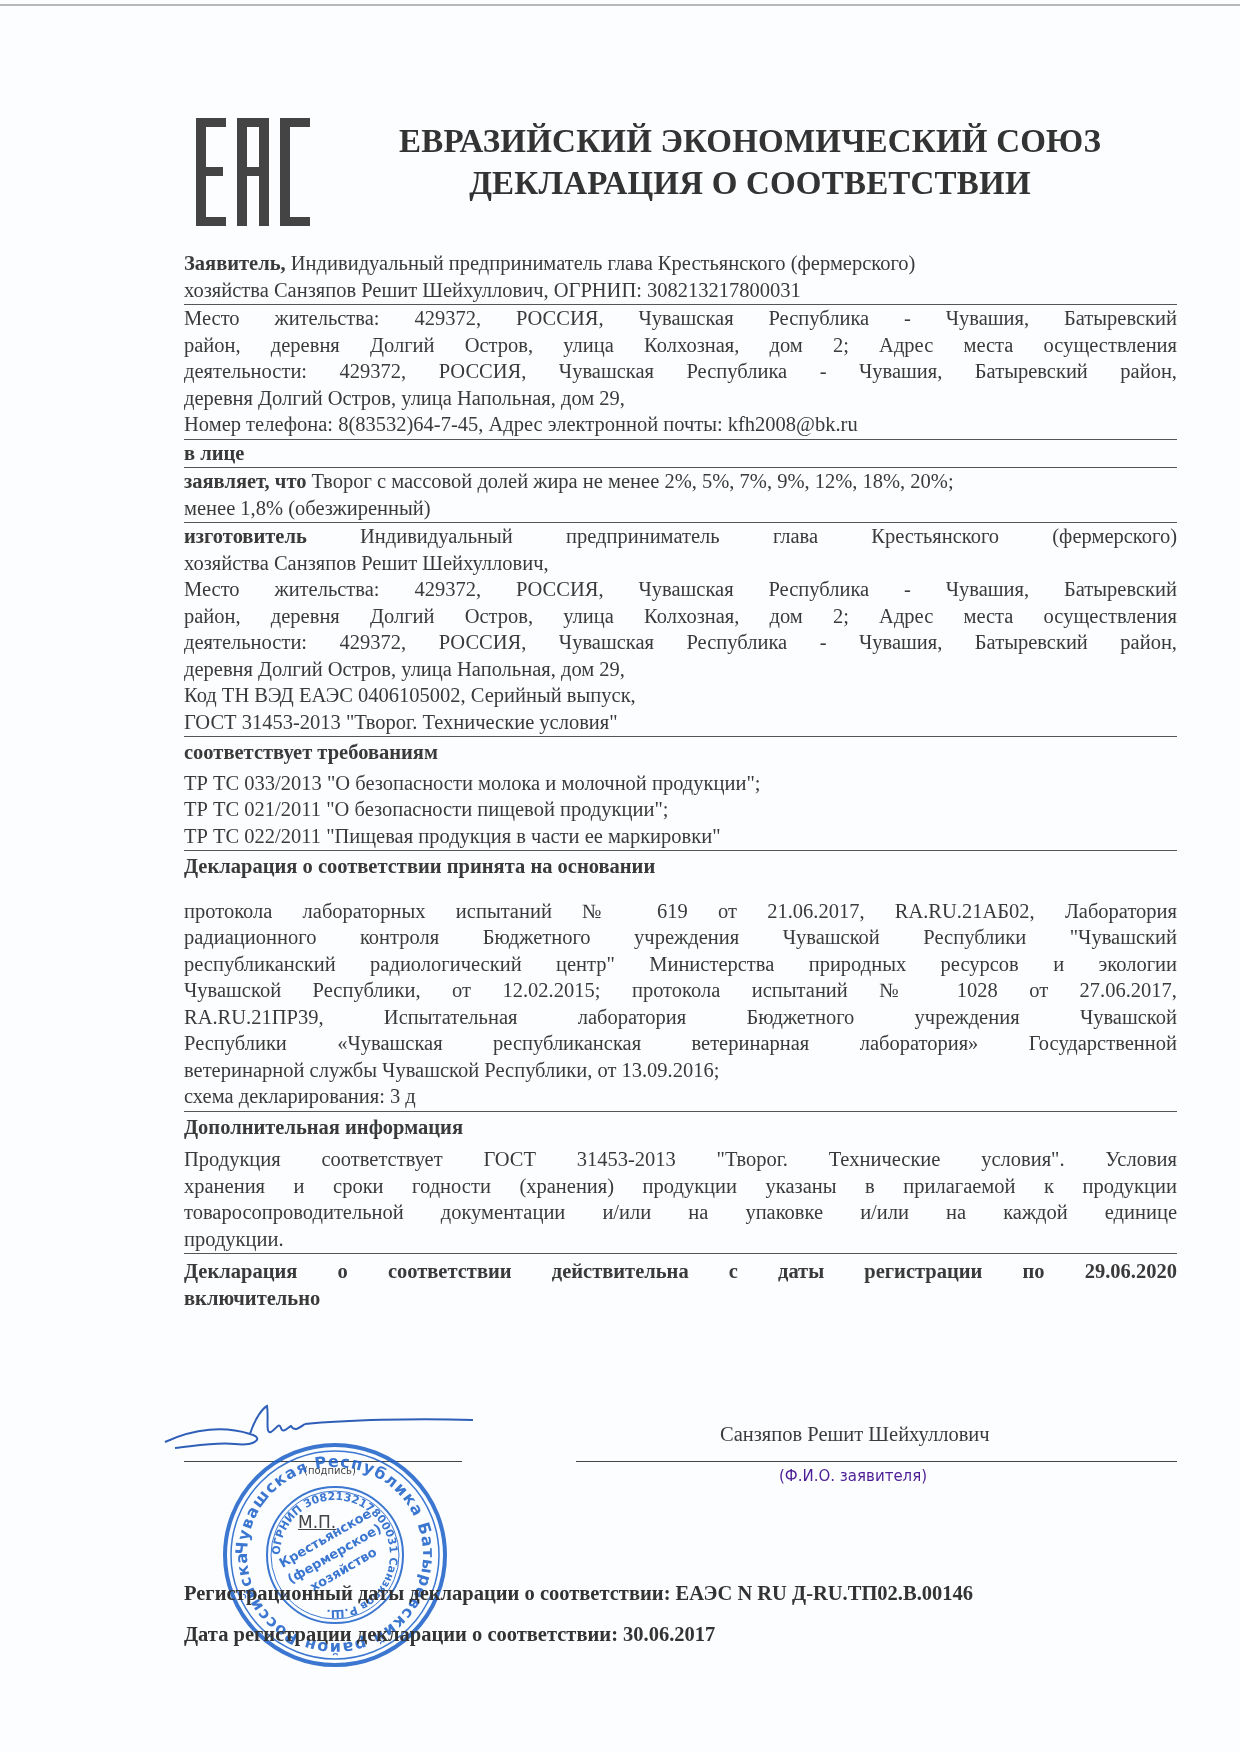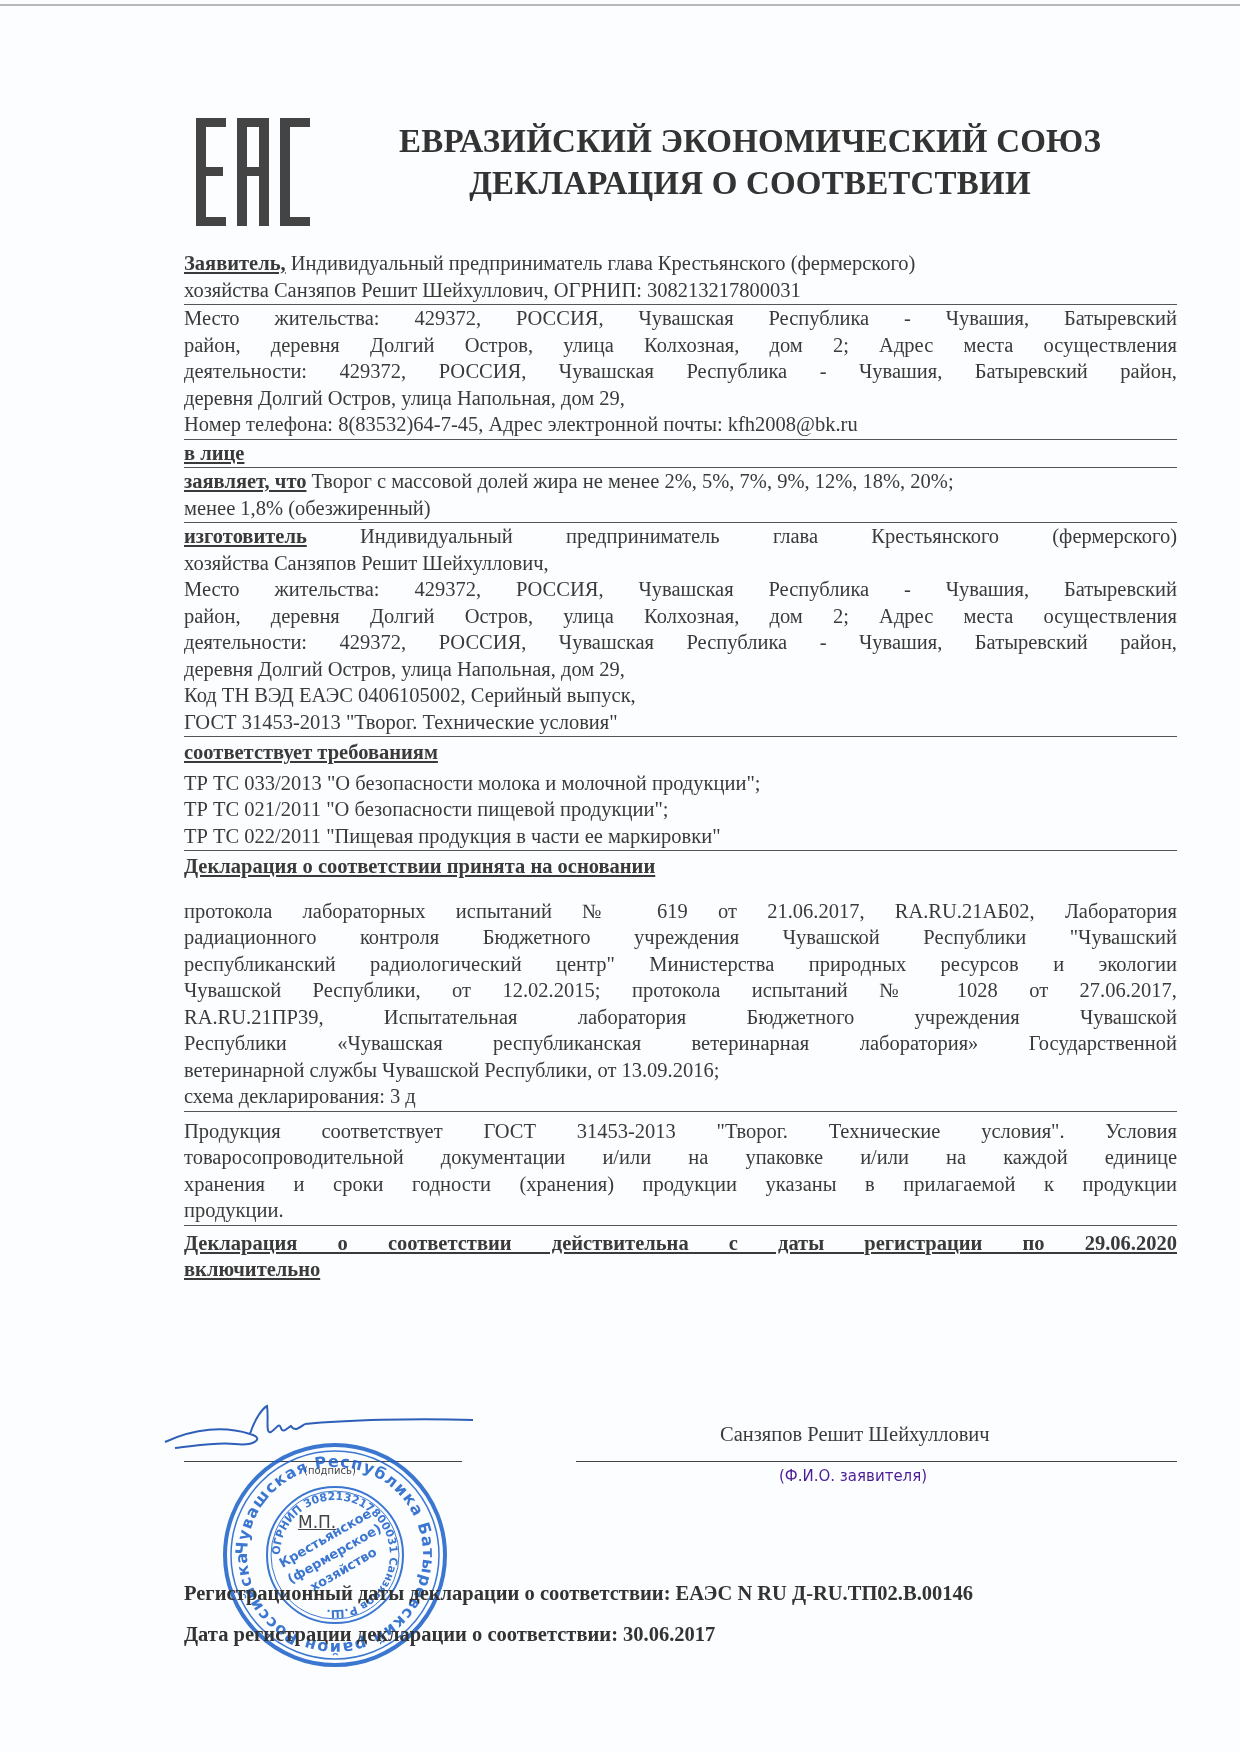--- a/index.html
+++ b/index.html
@@ -12,21 +12,21 @@
     position: absolute; left: 196px; top: 118px; width: 114px; height: 108px;
   }
   .header-title {
     position: absolute; left: 360px; top: 120px; width: 780px; text-align: center;
     font-weight: bold; font-size: 33px; line-height: 42px; color: #333; letter-spacing: 0.2px;
   }
   .content { position: absolute; left: 184px; top: 250px; width: 993px; font-size: 20.5px; line-height: 26.5px; }
   .sec { border-bottom: 1.5px solid #555; padding-bottom: 1px; }
   .line { white-space: nowrap; }
   .just { text-align: justify; text-align-last: justify; }
-  .b { font-weight: bold; text-decoration: underline; }
+  .b { font-weight: bold; }
   .gap { height: 18px; }
   .sig-area { position: absolute; left: 184px; top: 1415px; width: 993px; height: 80px; }
   .sig-line { position: absolute; left: 0; top: 46px; width: 278px; border-top: 1.5px solid #444; }
   .sig-caption { position: absolute; left: 120px; top: 50px; font-family: "DejaVu Sans", sans-serif; font-size: 10px; color: #444; }
   .name-line { position: absolute; left: 392px; top: 46px; width: 601px; border-top: 1.5px solid #444; }
   .name-text { position: absolute; left: 536px; top: 8px; font-size: 20.5px; color: #3a3a3a; }
   .name-caption { position: absolute; left: 595px; top: 52px; font-family: "DejaVu Sans", sans-serif; font-size: 15px; color: #4c1d95; }
   .signature { position: absolute; left: 155px; top: 1398px; width: 320px; height: 60px; }
   .stamp { position: absolute; left: 220px; top: 1440px; width: 230px; height: 230px; opacity: 0.85; }
   .mp-label { position: absolute; left: 298px; top: 1512px; font-family: "DejaVu Sans", sans-serif; font-size: 17px; color: #444; text-decoration: underline; }
@@ -105,24 +105,25 @@
     <div class="just">протокола лабораторных испытаний № 619 от 21.06.2017, RA.RU.21АБ02, Лаборатория</div>
     <div class="just">радиационного контроля Бюджетного учреждения Чувашской Республики "Чувашский</div>
     <div class="just">республиканский радиологический центр" Министерства природных ресурсов и экологии</div>
     <div class="just">Чувашской Республики, от 12.02.2015; протокола испытаний № 1028 от 27.06.2017,</div>
     <div class="just">RA.RU.21ПР39, Испытательная лаборатория Бюджетного учреждения Чувашской</div>
     <div class="just">Республики «Чувашская республиканская ветеринарная лаборатория» Государственной</div>
     <div class="line">ветеринарной службы Чувашской Республики, от 13.09.2016;</div>
     <div class="line">схема декларирования: 3 д</div>
   </div>
 
+  <div class="b" style="padding-top:2px">Дополнительная информация</div>
   <div class="sec" style="padding-top:6px">
     <div class="just">Продукция соответствует ГОСТ 31453-2013 "Творог. Технические условия". Условия</div>
+    <div class="just">хранения и сроки годности (хранения) продукции указаны в прилагаемой к продукции</div>
     <div class="just">товаросопроводительной документации и/или на упаковке и/или на каждой единице</div>
-    <div class="just">хранения и сроки годности (хранения) продукции указаны в прилагаемой к продукции</div>
     <div class="line">продукции.</div>
   </div>
 
   <div style="padding-top:4px">
     <div class="just b">Декларация о соответствии  действительна с даты регистрации по 29.06.2020</div>
     <div class="line b">включительно</div>
   </div>
 </div>
 
 <div class="sig-area">

